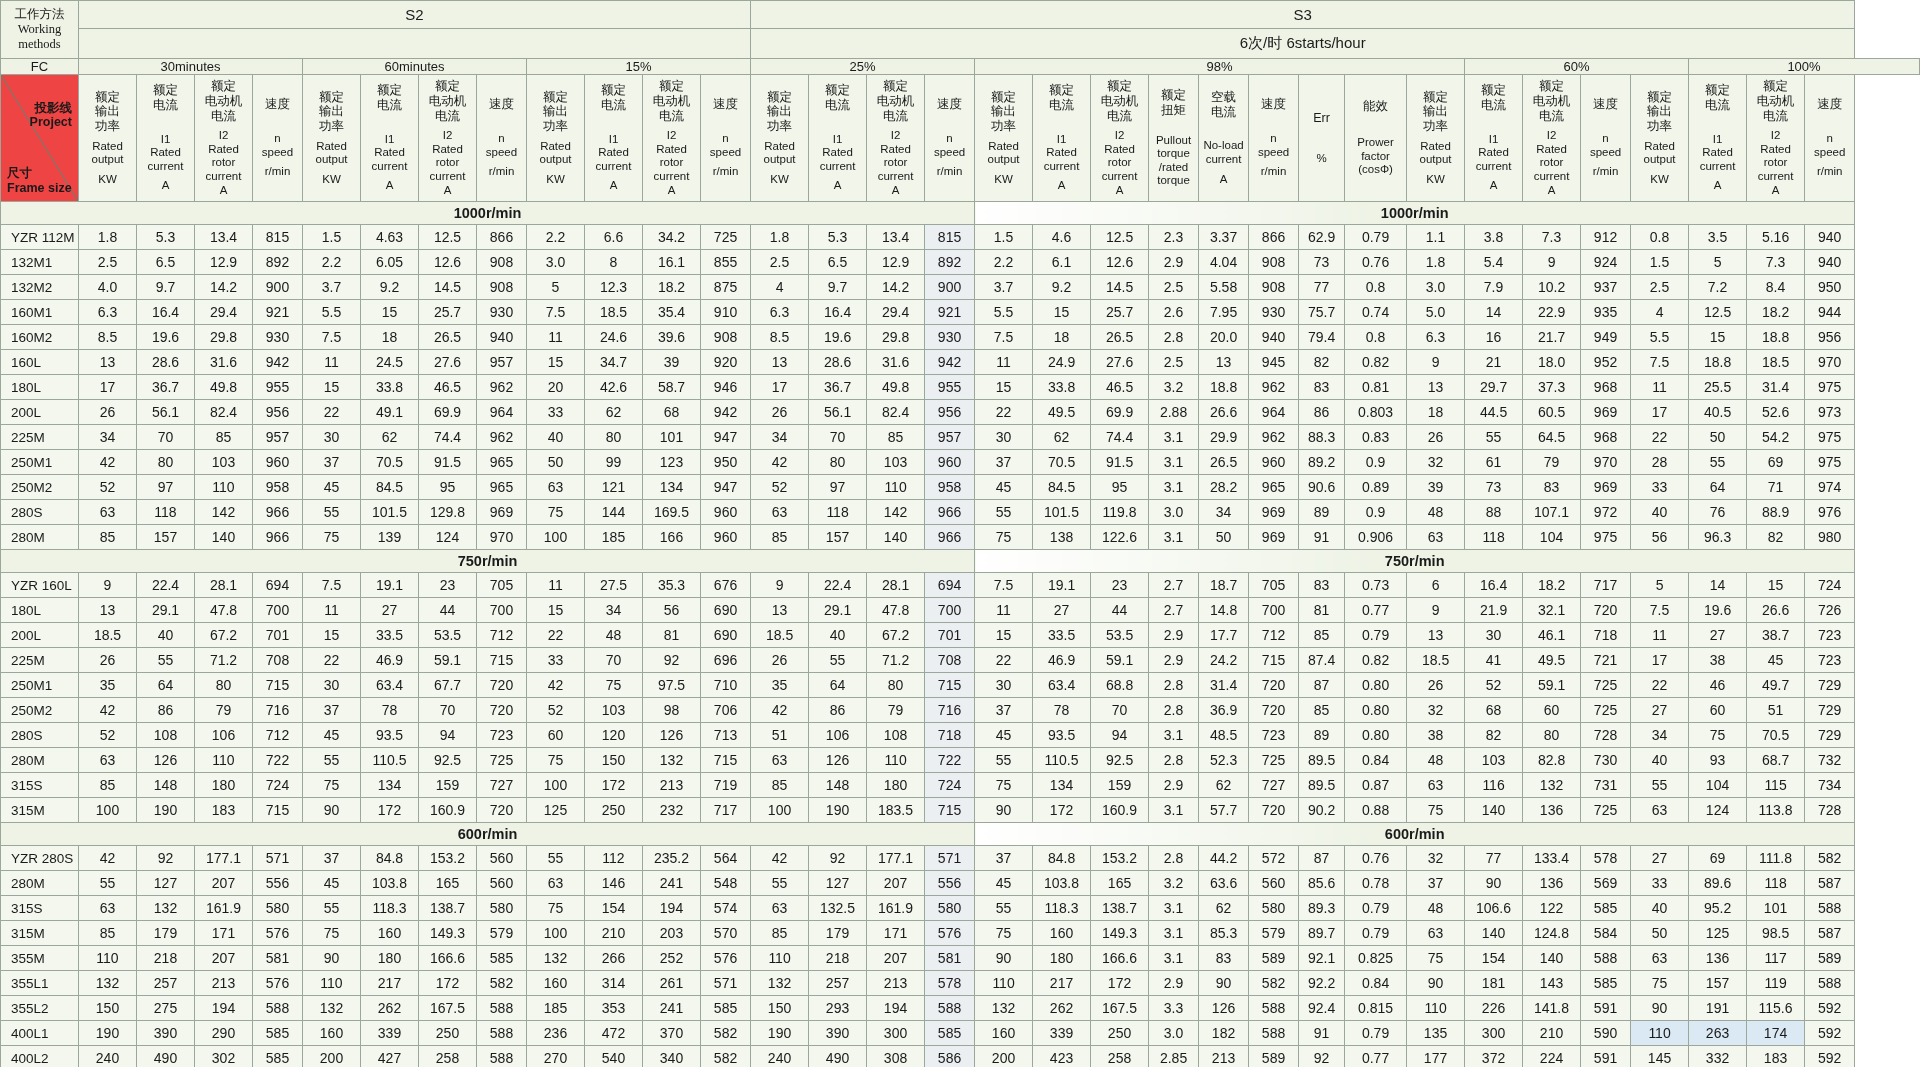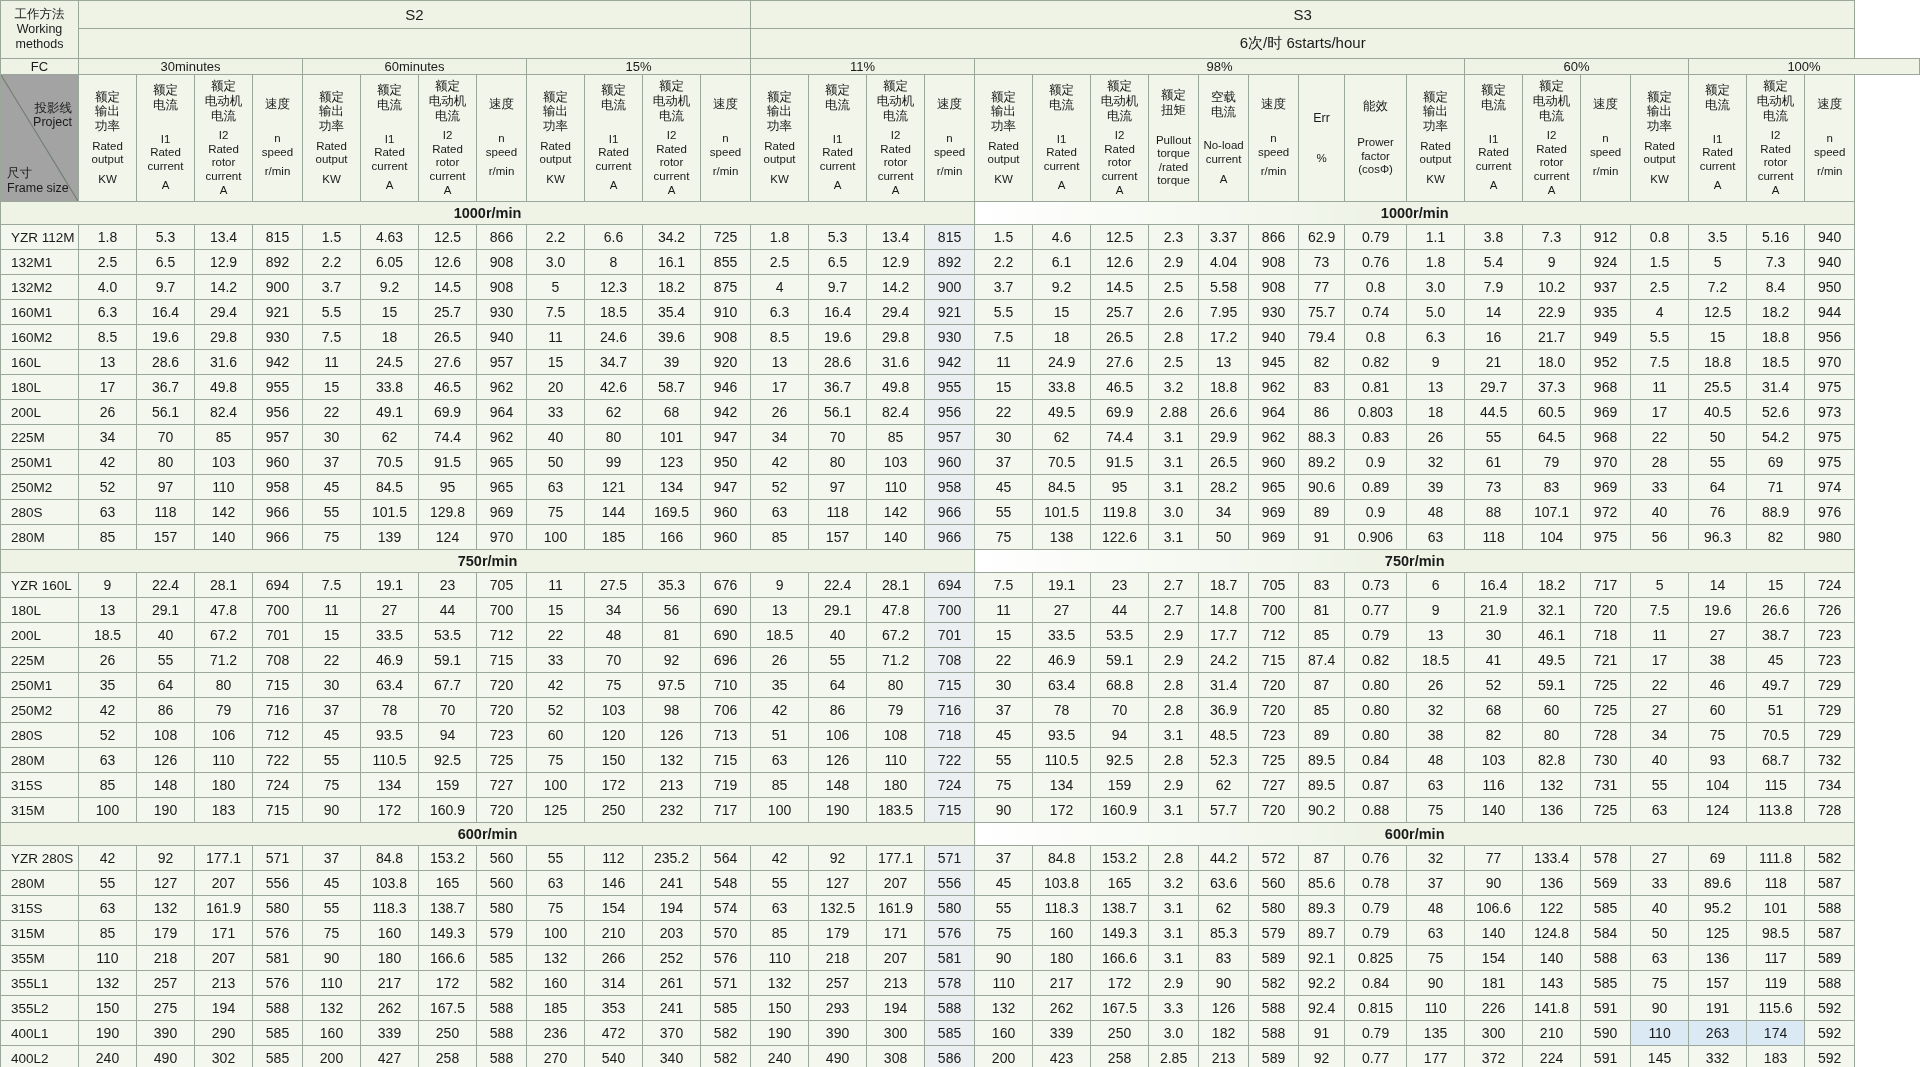--- a/index.html
+++ b/index.html
@@ -12,25 +12,25 @@
   .cell{background:#f3f7ee;font-size:14px;height:24px;}
   .cell.alt{background:#eceff1;}
   .cell.blue{background:#dbe9f5;}
   .rowname{background:#f3f7ee;font-size:13.5px;text-align:left;padding-left:10px;}
   .grp{font-size:15px;padding:5px 0;}
   .sub{font-size:13px;line-height:1.18;padding:4px 2px;}
   .cn{font-size:12.5px;}
   .en{font-size:11.5px;}
   .speedband{background:#eef3e6;font-size:14.5px;font-weight:bold;height:22px;}
   .speedband.grad{background:linear-gradient(to right,#ffffff 0%,#eef3e6 45%,#eef3e6 100%);}
-  .corner{position:relative;background:#a3a3a3;height:110px;}
+  .corner{position:relative;background:#ef4444;height:110px;font-weight:bold;}
   .corner .diag{position:absolute;left:0;top:0;width:100%;height:100%;}
   .corner .t1{position:absolute;right:6px;top:26px;font-size:12.5px;line-height:1.15;text-align:right;}
   .corner .t2{position:absolute;left:6px;bottom:6px;font-size:12.5px;line-height:1.15;text-align:left;}
-  .wmcell{font-size:12.5px;line-height:1.2;}
+  .wmcell{font-size:12.5px;line-height:1.2;font-family:Liberation Serif, serif;}
   .fc{font-size:13px;}
 </style>
 </head>
 <body>
 
 <div id="sheet">
 <table id="spec-table">
   <colgroup>
     <col style="width:78px">
     <col style="width:58px">
@@ -79,21 +79,21 @@
   <tr>
     <td class="hdr" colspan="12" style="height:6px"></td>
     <td class="hdr grp" colspan="20">6次/时 6starts/hour</td>
   </tr>
 
   <tr>
     <td class="hdr fc">FC</td>
     <td class="hdr fc" colspan="4">30minutes</td>
     <td class="hdr fc" colspan="4">60minutes</td>
     <td class="hdr fc" colspan="4">15%</td>
-    <td class="hdr fc" colspan="4">11%</td>
+    <td class="hdr fc" colspan="4">25%</td>
     <td class="hdr fc" colspan="9">98%</td>
     <td class="hdr fc" colspan="4">60%</td>
     <td class="hdr fc" colspan="4">100%</td>
   </tr>
 
   <tr>
     <td class="corner">
       <svg class="diag" viewBox="0 0 78 110" preserveAspectRatio="none">
         <line x1="0" y1="0" x2="78" y2="110" stroke="#6f7d6f" stroke-width="1"></line>
       </svg>
@@ -579,21 +579,21 @@
           <td class="cell">39.6</td>
           <td class="cell">908</td>
           <td class="cell">8.5</td>
           <td class="cell">19.6</td>
           <td class="cell">29.8</td>
           <td class="cell alt">930</td>
           <td class="cell">7.5</td>
           <td class="cell">18</td>
           <td class="cell">26.5</td>
           <td class="cell">2.8</td>
-          <td class="cell">17.2</td>
+          <td class="cell">20.0</td>
           <td class="cell">940</td>
           <td class="cell">79.4</td>
           <td class="cell">0.8</td>
           <td class="cell">6.3</td>
           <td class="cell">16</td>
           <td class="cell">21.7</td>
           <td class="cell">949</td>
           <td class="cell">5.5</td>
           <td class="cell">15</td>
           <td class="cell">18.8</td>

